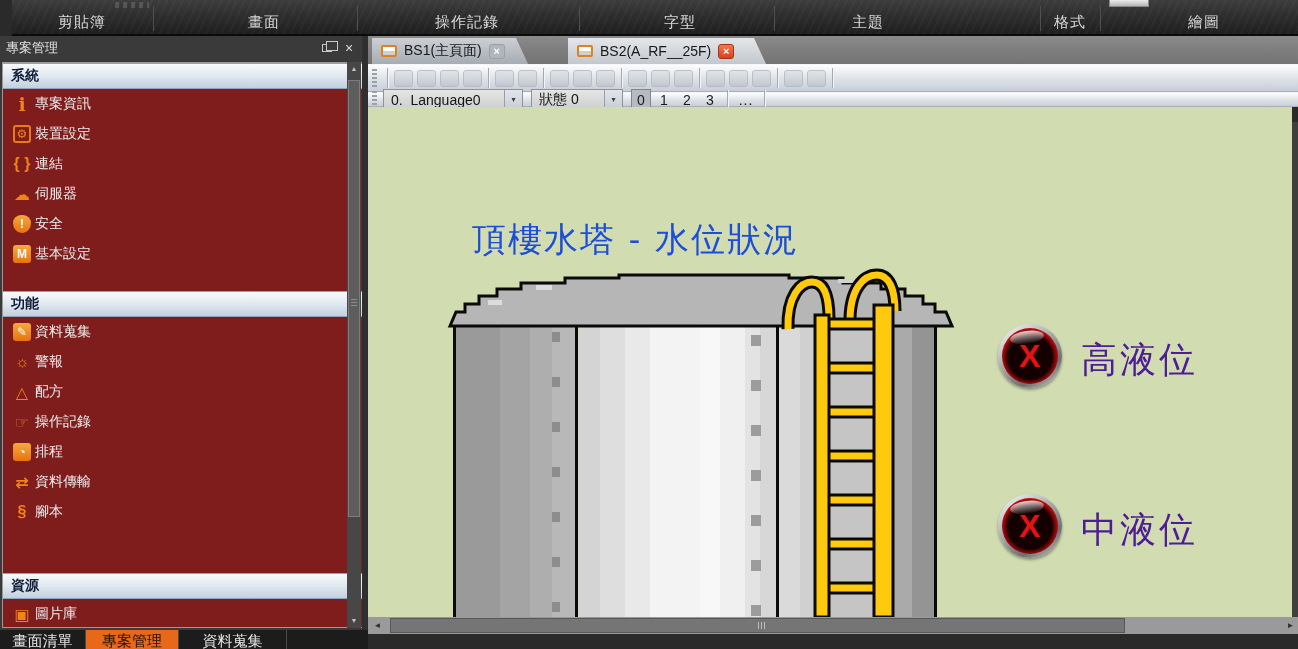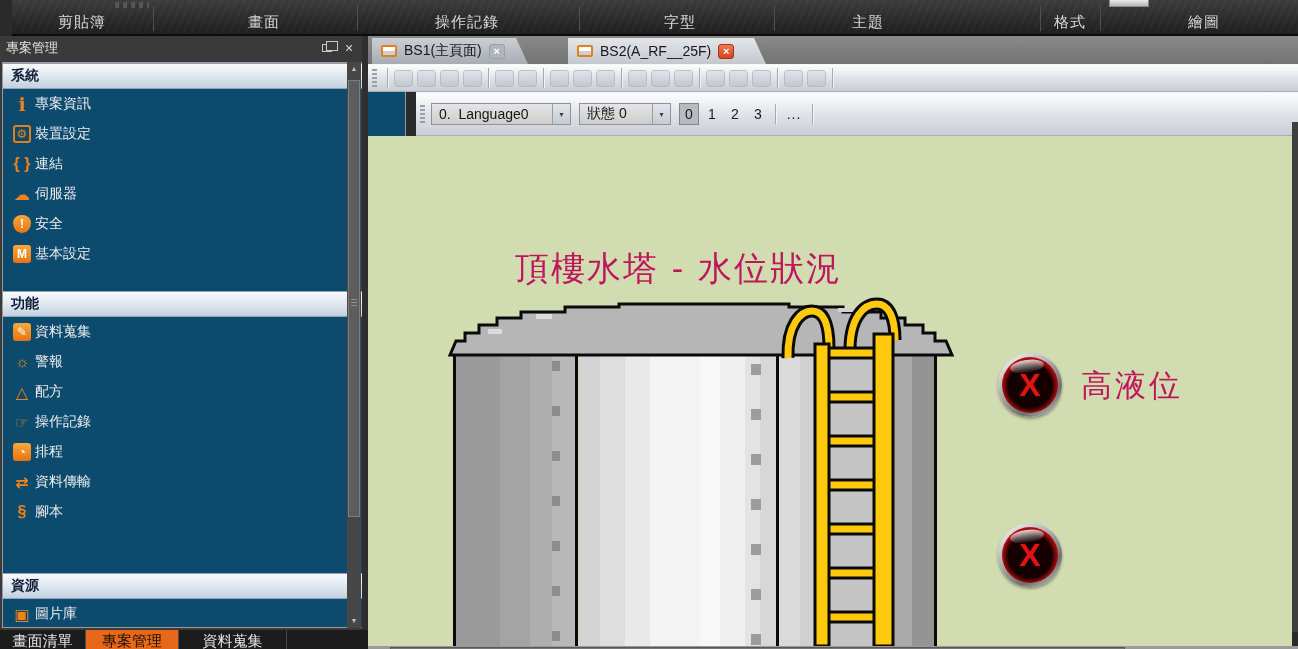--- a/index.html
+++ b/index.html
@@ -28,21 +28,21 @@
   
   .sidebar { position: absolute; left: 0; top: 36px; width: 362px; height: 594px; background: #3a3a3a; }
   .side-title { position: absolute; left: 0; top: 0; width: 100%; height: 24px;
     display: flex; align-items: center; padding: 0 6px; color: #e4e4e4; font-size: 13px; }
   .side-title-label { flex: 1; }
   .float-ico { width: 10px; height: 8px; border: 1px solid #c9c9c9; position: relative; margin-right: 10px; }
   .float-ico::before { content:""; position:absolute; top:-4px; left:3px; width:10px; height:8px;
     border:1px solid #c9c9c9; background:#3a3a3a; }
   .side-close { color: #d8d8d8; font-size: 14px; line-height: 14px; width: 14px; text-align: center; }
   .side-body { position: absolute; left: 2px; top: 26px; width: 404px; height: 566px;
-    background: #0c4a6e; border: 1px solid #9a9a9a; overflow: hidden; }
+    background: #7f1d1d; border: 1px solid #9a9a9a; overflow: hidden; }
   .sec-header { height: 26px; display: flex; align-items: center; padding: 0 8px;
     background: linear-gradient(#f8fafc, #dde6ef 55%, #c3d0de);
     border-top: 1px solid #8fa3ba; border-bottom: 1px solid #8fa3ba;
     color: #101c38; font-size: 14px; font-weight: bold; }
   .sec-header .chev { margin-left: auto; color: #1d4f9c; font-size: 11px; }
   .s-item { height: 30px; display: flex; align-items: center; padding-left: 6px; color: #ededed; font-size: 14px; }
   .ico { width: 26px; flex: none; text-align: center; color: #f08418; font-size: 16px; font-weight: bold; }
   .ico-i { font-family: "DejaVu Serif", serif; font-size: 19px; }
   .ico-badge { width: 18px; height: 18px; flex: none; margin: 0 4px;
     background: linear-gradient(#f6a93c,#e87310); color: #fff; border-radius: 3px;
@@ -76,55 +76,55 @@
   .dtab.t1 { left: 4px; width: 156px; background: linear-gradient(#ccd0d5, #a6acb3); }
   .dtab.t2 { left: 162px; width: 198px; background: linear-gradient(#e4e6e9, #c3c8ce); margin-left: 38px; }
   .wicon { width: 16px; height: 12px; flex: none; border: 2px solid #e0811c; border-radius: 2px;
     background: linear-gradient(#ffffff 55%, #cfcfcf 55%); }
   .dclose { width: 16px; height: 15px; flex: none; border-radius: 3px; display: flex;
     align-items: center; justify-content: center; font-size: 11px; font-weight: bold; }
   .dclose.grey { background: #b2b6bc; color: #fff; border: 1px solid #9aa0a7; }
   .dclose.red { background: linear-gradient(#f07a4e, #d5431f); color: #fff; border: 1px solid #a33315; }
   .toolbar { position: relative; background: linear-gradient(#fdfdfe, #dde1e7 55%, #c9ced6);
     border-top: 1px solid #f4f6f8; border-bottom: 1px solid #a9aeb8; display: flex; align-items: center; }
-  .toolbar1 { height: 28px; } .toolbar2 { height: 44px; margin-left: 48px; }
+  .toolbar1 { height: 28px; } .toolbar2 { height: 15px; }
   .thandle { width: 5px; height: 18px; margin: 0 6px 0 4px; flex: none;
     background: repeating-linear-gradient(#9aa0a8 0 2px, transparent 2px 4px); }
   .tico { width: 19px; height: 17px; flex: none; margin: 0 2px; border-radius: 3px;
     background: linear-gradient(#dce0e6, #bfc4cc); border: 1px solid #adb2ba; opacity: .75; }
   .tsep { width: 1px; height: 20px; flex: none; margin: 0 4px; background: #a5aab2;
     box-shadow: 1px 0 0 #f2f4f6; }
   .dd { height: 22px; display: flex; flex: none; border: 1px solid #8f9399;
     background: linear-gradient(#e5e5e5, #cdcdcd); margin-right: 8px; }
   .dd-value { padding: 0 7px; display: flex; align-items: center; font-size: 14px; color: #141414; white-space: pre; }
   .dd-btn { width: 18px; flex: none; border-left: 1px solid #9a9ea5; display: flex; align-items: center;
     justify-content: center; font-size: 8px; color: #3c3c3c; background: linear-gradient(#e2e6ec, #c6cbd2); }
   .stbtn { width: 20px; height: 22px; flex: none; display: flex; align-items: center;
     justify-content: center; font-size: 14px; color: #1a1a1a; margin-right: 3px; }
   .stbtn.sel { background: #b7bbc1; border: 1px solid #82868c; }
   .morebtn { width: 28px; height: 22px; flex: none; display: flex; align-items: center;
     justify-content: center; font-size: 14px; color: #1a1a1a; letter-spacing: 1px; }
   
   .canvas { position: relative; width: 924px; height: 510px; background: #d2dcb1; overflow: hidden; }
   .canvas-strip { position: absolute; left: 924px; top: 86px; width: 6px; height: 510px; background: #3f3f3f; }
   .canvas-title { position: absolute; left: 104px; top: 110px; font-family: "DejaVu Serif", "Liberation Serif", serif;
-    font-size: 34px; letter-spacing: 2px; color: #be185d; margin-left: 43px; }
+    font-size: 34px; letter-spacing: 2px; color: #1d4ed8; }
   .tank-svg { position: absolute; left: 0; top: 0; }
   .led-group { position: absolute; width: 64px; height: 64px; }
   .led-outer { position: absolute; inset: 0; border-radius: 50%;
     background: linear-gradient(145deg, #fdfdfd 0%, #c4c4c4 30%, #6e6e6e 72%, #cfcfcf 100%);
     box-shadow: 0 2px 3px rgba(0,0,0,.35); }
   .led-core { position: absolute; inset: 4px; border-radius: 50%;
     background: radial-gradient(circle at 50% 52%, #140000 0 54%, #7c0707 63%, #d31414 74%, #7c0404 88%, #3d0000 100%); }
   .led-hl { position: absolute; top: 7px; left: 12px; width: 34px; height: 13px; border-radius: 50%;
     background: linear-gradient(rgba(255,255,255,.8), rgba(255,255,255,0)); transform: rotate(-8deg); }
   .led-x { position: absolute; inset: 0; display: flex; align-items: center; justify-content: center;
     color: #e01414; font-size: 32px; font-weight: bold; text-shadow: 0 0 3px #4d0000; }
   .led-label { position: absolute; font-family: "DejaVu Serif", "Liberation Serif", serif;
-    font-size: 31px; color: #be185d; letter-spacing: 3px; }
+    font-size: 36px; color: #4c1d95; letter-spacing: 3px; }
   
   .hscroll { position: relative; height: 17px; background: #9a9a9a; }
   .hs-left, .hs-right { position: absolute; top: 0; width: 15px; height: 17px; text-align: center;
     line-height: 17px; font-size: 8px; color: #2e2e2e; }
   .hs-left { left: 2px; } .hs-right { right: 0; }
   .hs-thumb { position: absolute; left: 22px; top: 1px; width: 735px; height: 15px;
     background: #757575; border: 1px solid #585858; }
   .hs-thumb::after { content:""; position:absolute; top:3px; bottom:3px; left:50%; width:8px;
     background: repeating-linear-gradient(90deg, #bdbdbd 0 1px, transparent 1px 3px); }
 </style>
@@ -384,20 +384,21 @@
       <div class="led-x">X</div>
     </div>
     <div class="led-label" style="left:713px; top:229px">高液位</div>
 
     <div class="led-group" style="left:630px; top:387px">
       <div class="led-outer"></div>
       <div class="led-core"></div>
       <div class="led-hl"></div>
       <div class="led-x">X</div>
     </div>
+    <div class="led-label" style="left:713px; top:399px">中液位</div>
   </div>
   <div class="canvas-strip"></div>
 
   <div class="hscroll">
     <span class="hs-left">◄</span>
     <div class="hs-thumb"></div>
     <span class="hs-right">►</span>
   </div>
 </div>
 

